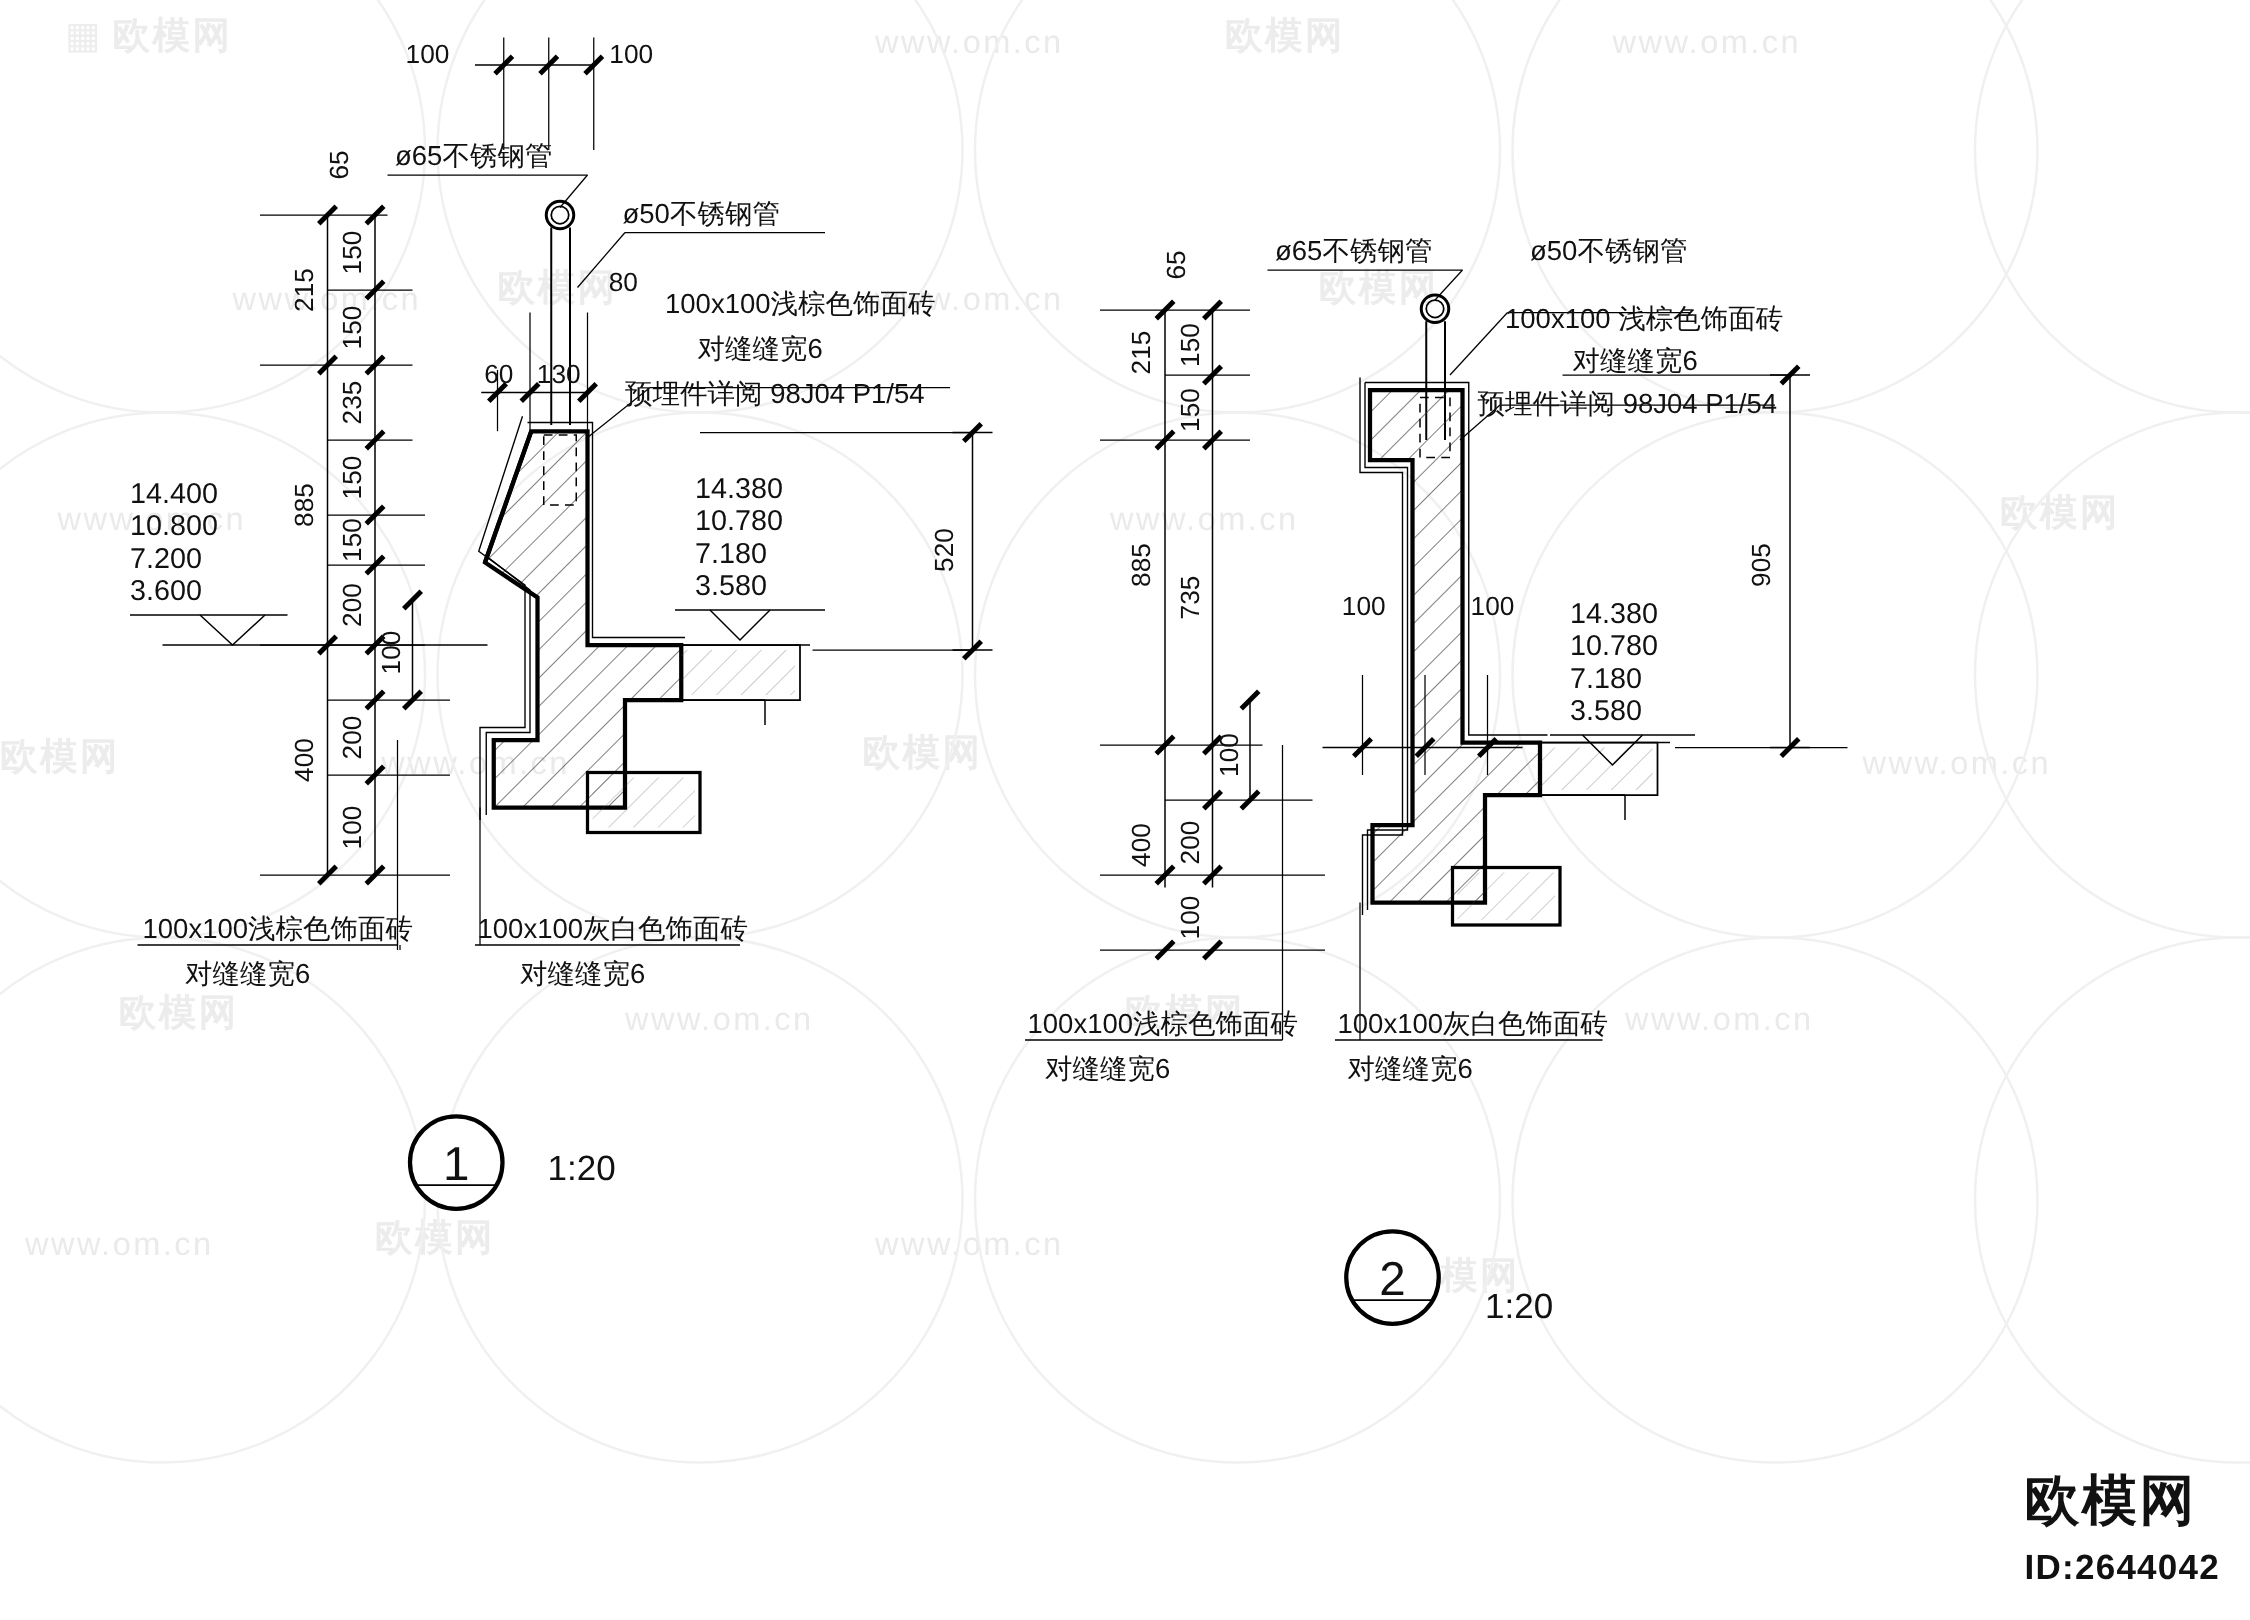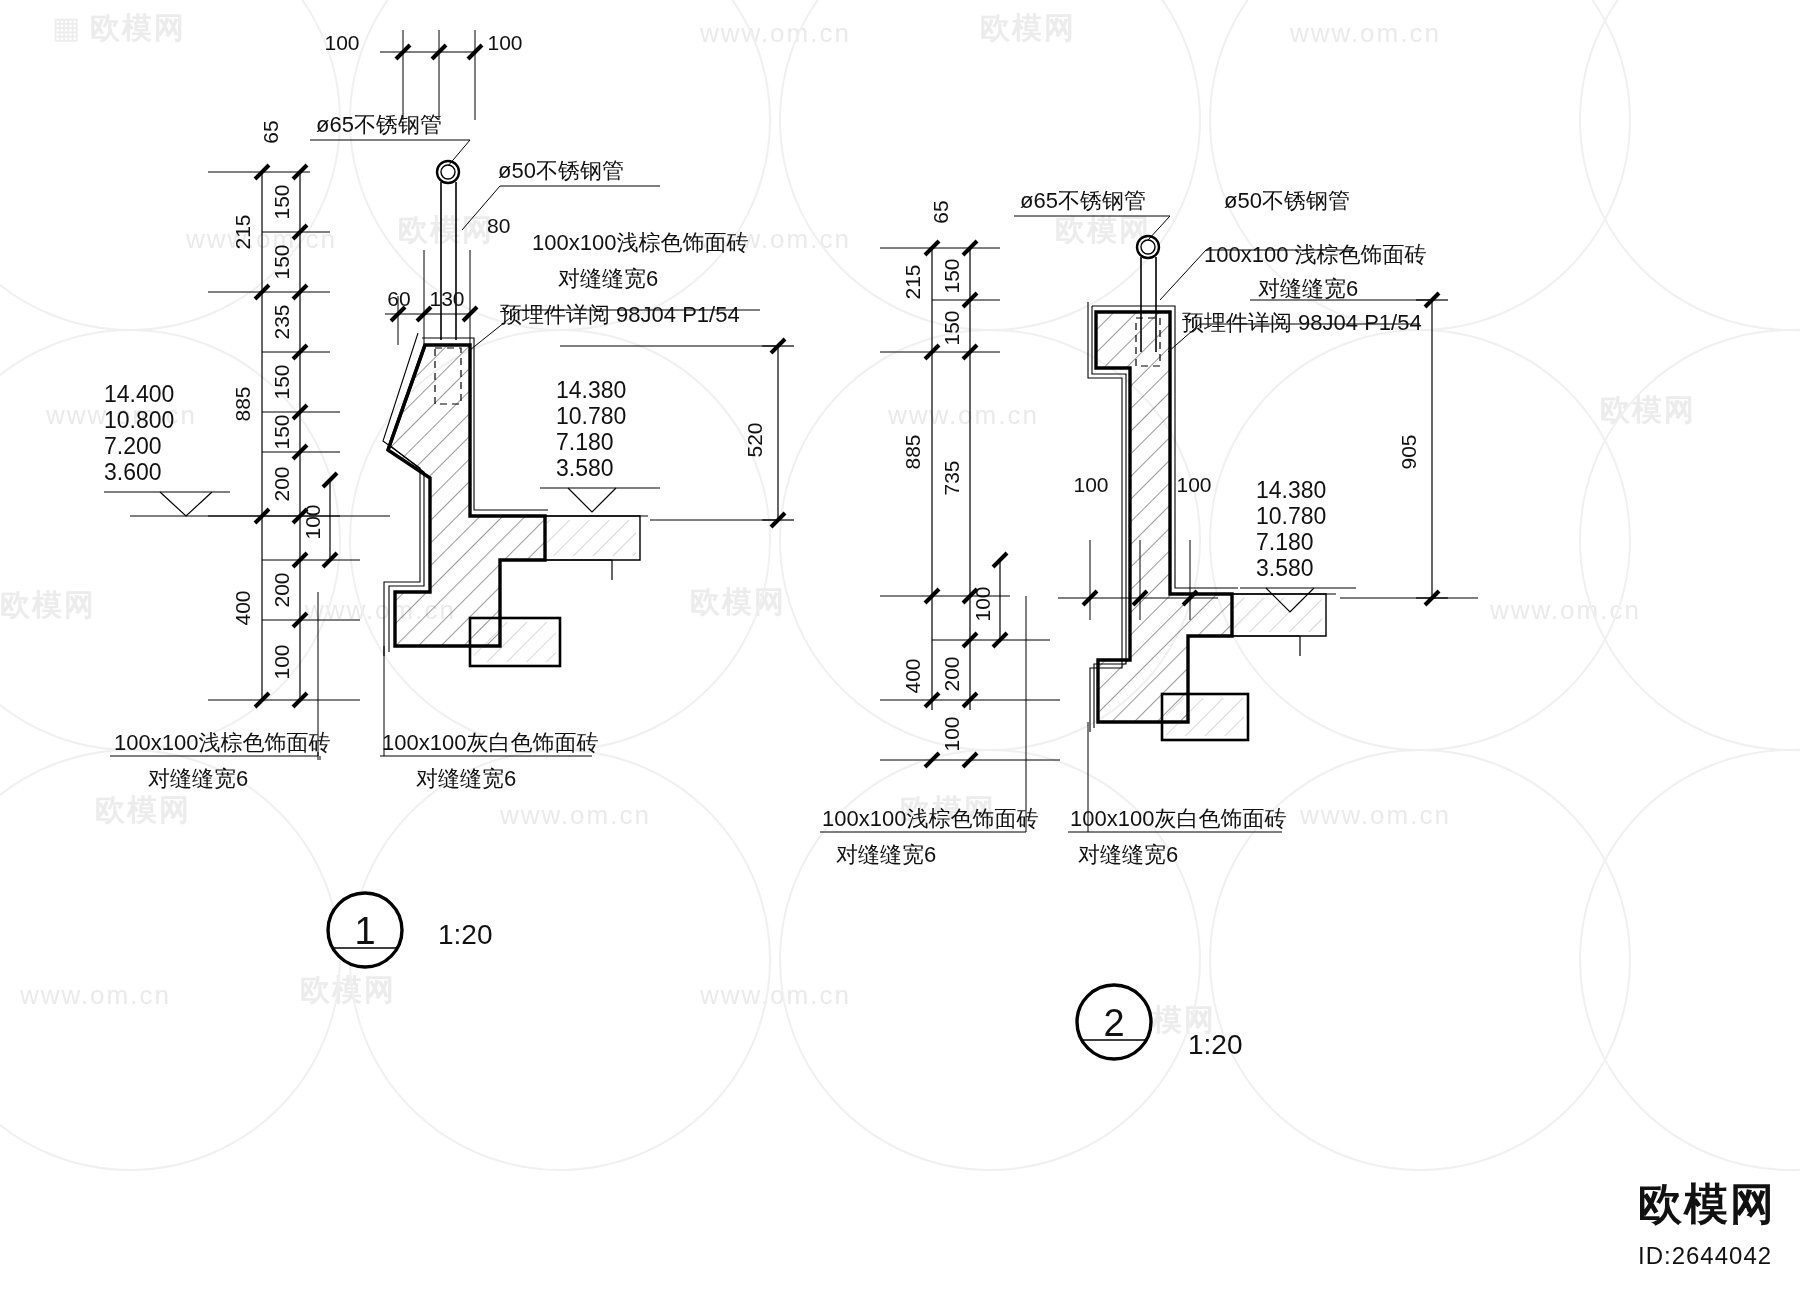--- a/index.html
+++ b/index.html
@@ -8,21 +8,21 @@
   #stage{position:absolute;left:0;top:0;width:1800px;height:1296px;}
   svg{position:absolute;left:0;top:0;}
   .wm{position:absolute;pointer-events:none;user-select:none;
       color:#e9e9e9;font-family:"Liberation Sans",sans-serif;white-space:nowrap;}
   .wm-url{font-size:26px;letter-spacing:2px;color:#eaeaea;}
   .wm-cn{font-size:30px;font-weight:bold;color:#ececec;letter-spacing:2px;}
   .wm-sofa{font-size:30px;color:#ededed;}
   .logo{position:absolute;right:24px;bottom:26px;text-align:left;}
   .logo .mark{font-size:44px;font-weight:bold;letter-spacing:2px;color:#111;
      font-family:"DejaVu Sans",sans-serif;}
-  .logo .idline{font-size:24px;color:#111;margin-top:8px;letter-spacing:1px;}
+  .logo .idline{font-size:28px;color:#111;margin-top:8px;letter-spacing:1px;font-weight:bold;}
   text{font-family:"Liberation Sans","DejaVu Sans",sans-serif;}
   .dim{font-size:21px;fill:#111;}
   .note{font-size:22px;fill:#111;}
   .elev{font-size:23px;fill:#111;}
   .tag{font-size:38px;fill:#111;}
   .scale{font-size:28px;fill:#111;}
 </style>
 </head>
 <body>
 

